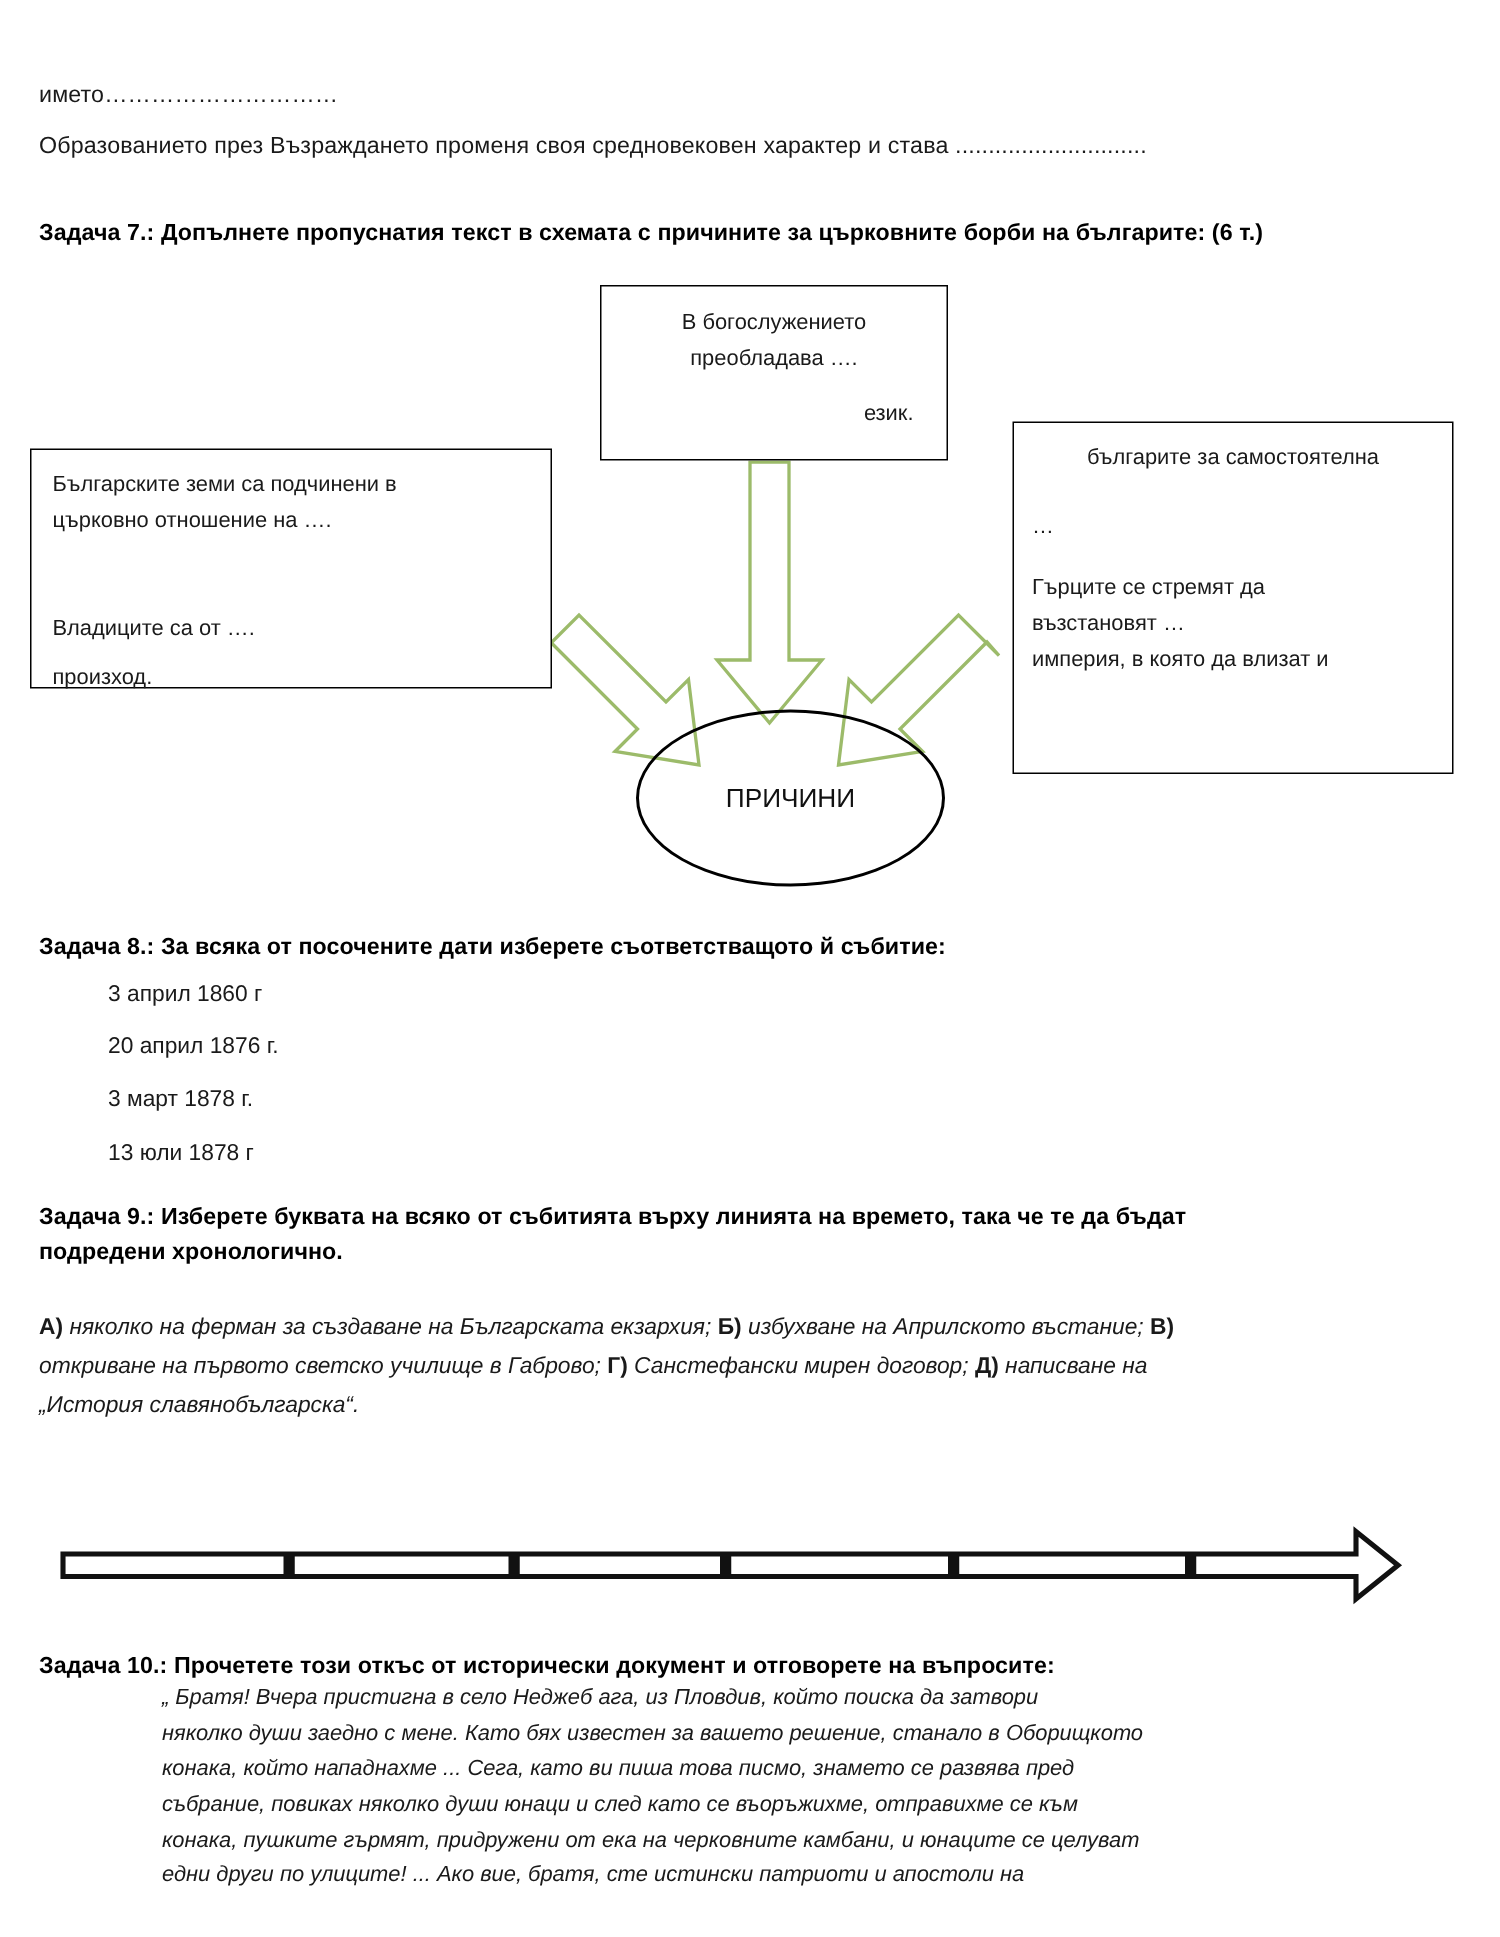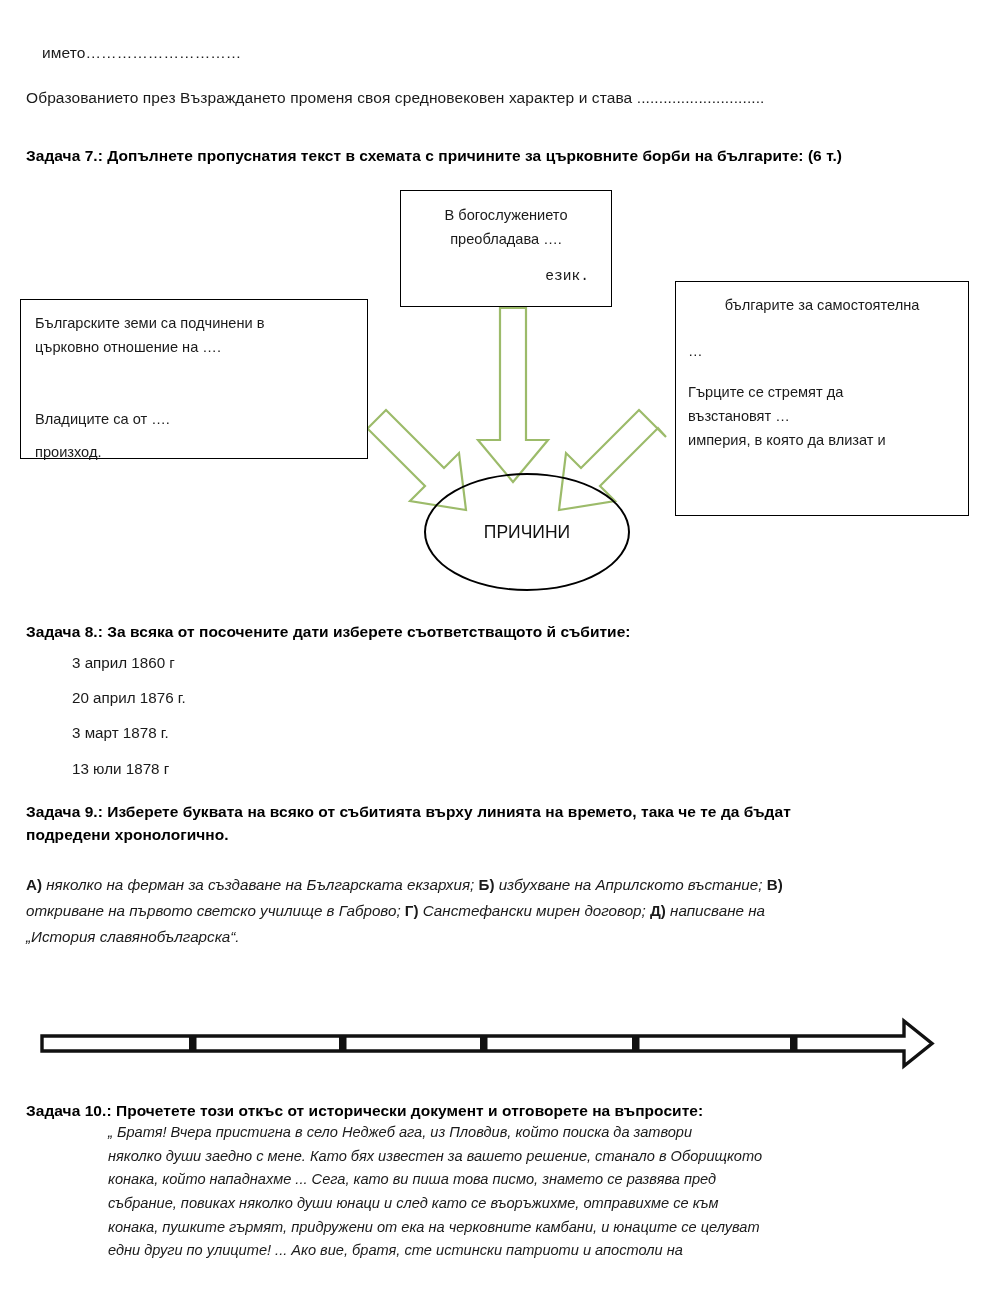--- a/index.html
+++ b/index.html
@@ -75,41 +75,41 @@
   }
 
   
   svg { display: block; overflow: visible; }
 </style>
 </head>
 <body>
 
 <div class="page">
 
-  <div class="abs ptext" style="left:26px; top:42px;margin-left:16px;">името…………………………</div>
+  <div class="abs ptext" style="left:26px; top:53px;">името…………………………</div>
 
   <div class="abs ptext" style="left:26px; top:87px; width:940px;">Образованието през Възраждането променя своя средновековен характер и става .............................</div>
 
   <div class="abs task-head" style="left:26px; top:144px; width:950px;">Задача 7.: Допълнете пропуснатия текст в схемата с причините за църковните борби на българите: (6 т.)</div>
 
   <div class="abs" style="left:0; top:0; width:1000px; height:600px;">
 
     <svg class="abs" style="left:0; top:0;" width="1000" height="600">
 
       <polygon points="500,308 526,308 526,440 548,440 513,482 478,440 500,440" fill="#ffffff" stroke="#9cbb6a" stroke-width="2.2" stroke-linejoin="miter"></polygon>
 
       <polygon points="359,437 386,410 444,468 459,453 466,510 410,501 425,486 367,428" fill="#ffffff" stroke="#9cbb6a" stroke-width="2.2" stroke-linejoin="miter"></polygon>
 
       <polygon points="666,437 639,410 581,468 566,453 559,510 615,501 600,486 658,428" fill="#ffffff" stroke="#9cbb6a" stroke-width="2.2" stroke-linejoin="miter"></polygon>
     </svg>
 
-    <div class="abs dbox" style="left:400px; top:190px; width:212px; height:117px; padding:13px 14px 0 14px;">
+    <div class="abs dbox" style="left:400px; top:190px; width:232px; height:117px; padding:13px 14px 0 14px;">
       <div class="ln" style="text-align:center;">В богослужението</div>
       <div class="ln" style="text-align:center;">преобладава ….</div>
-      <div class="ln" style="text-align:right; margin-top:14px; padding-right:8px;font-family:Liberation Mono, monospace;">език.</div>
+      <div class="ln" style="text-align:right; margin-top:14px; padding-right:8px;">език.</div>
     </div>
 
     <div class="abs dbox" style="left:20px; top:299px; width:348px; height:160px; padding:12px 14px 0 14px;">
       <div class="ln">Българските земи са подчинени в</div>
       <div class="ln">църковно отношение на ….</div>
       <div class="ln" style="margin-top:49px;">Владиците са от ….</div>
       <div class="ln" style="margin-top:9px;">произход.</div>
     </div>
 
     <div class="abs dbox" style="left:675px; top:281px; width:294px; height:235px; padding:12px 12px 0 12px;">

